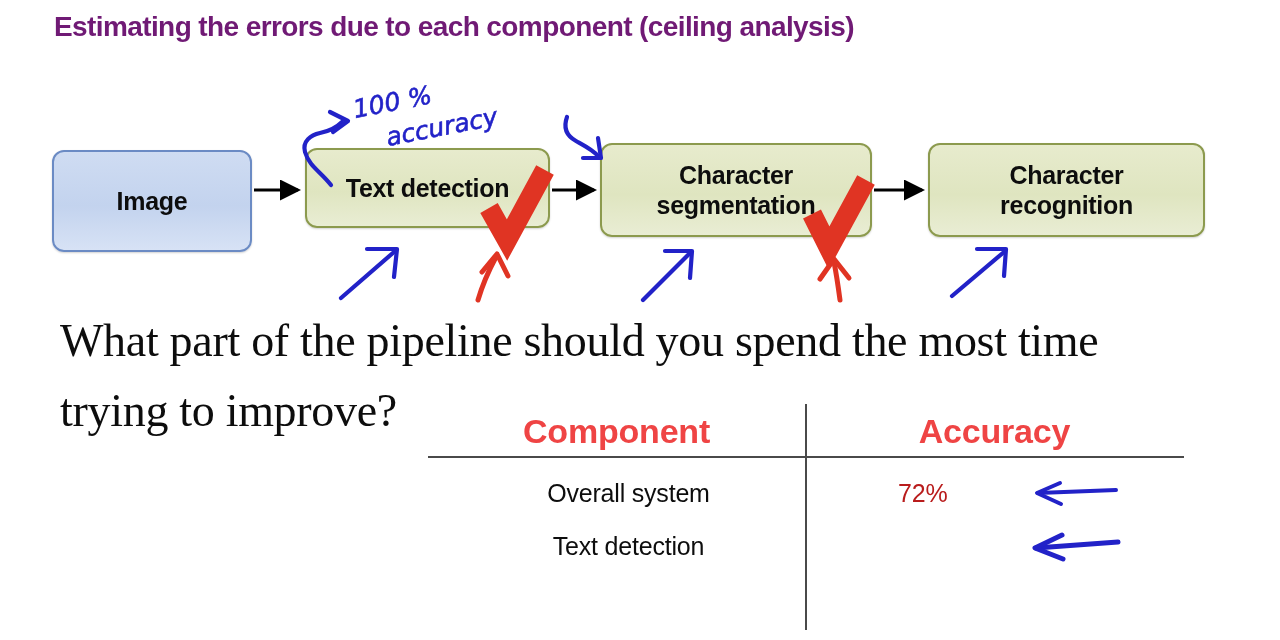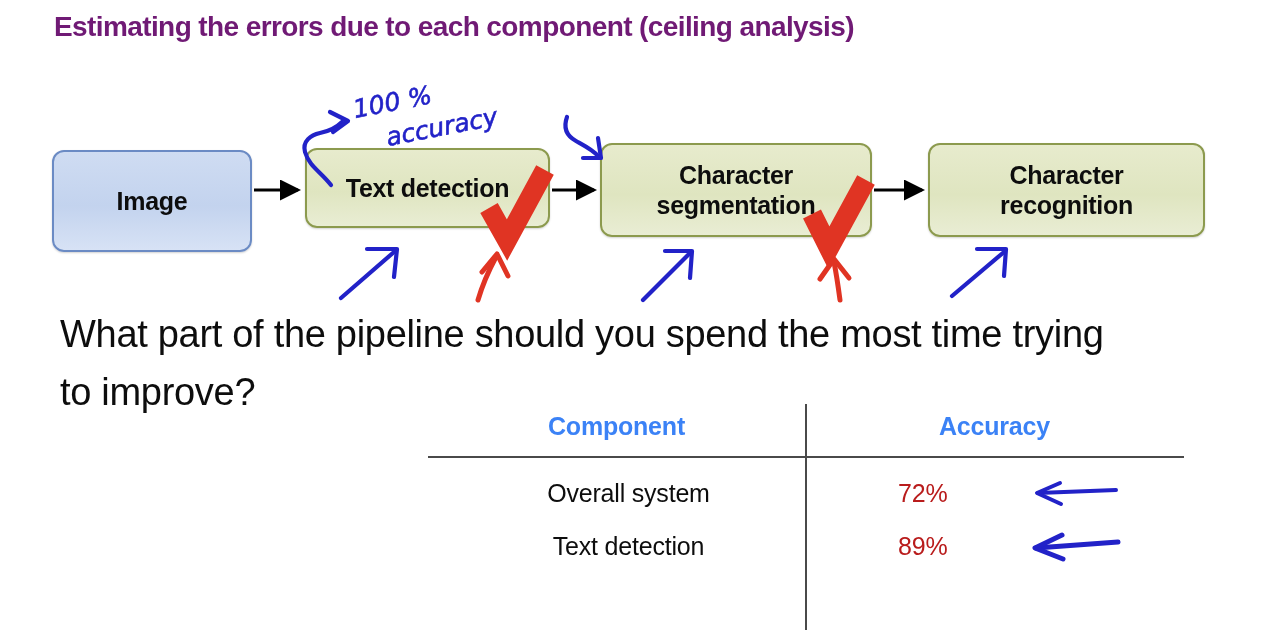--- a/index.html
+++ b/index.html
@@ -67,24 +67,25 @@
     height: 640px;
     pointer-events: none;
   }
 
   
   #question {
     position: absolute;
     left: 60px;
     top: 306px;
     width: 1080px;
-    font-size: 38px;
+    font-size: 46px;
     line-height: 1.52;
     letter-spacing: -0.3px;
     color: #0d0d0d;
+    font-family: Liberation Serif, serif;
   }
 
   
   #acc-table {
     position: absolute;
     left: 428px;
     top: 412px;
     width: 756px;
     height: 218px;
   }
@@ -98,24 +99,24 @@
     width: 377px;
     text-align: center;
   }
   .col-accuracy {
     position: absolute;
     left: 377px;
     width: 379px;
     text-align: center;
   }
   .th-text {
-    font-size: 25px;
+    font-size: 34px;
     font-weight: bold;
     letter-spacing: -0.2px;
-    color: #3b82f6;
+    color: #ef4444;
   }
   #rule-h {
     position: absolute;
     left: 0;
     top: 44px;
     width: 756px;
     height: 0;
     border-top: 2px solid #4a4a4a;
   }
   #rule-v {
@@ -260,21 +261,20 @@
     <svg class="cell-arrow" viewBox="0 0 110 32">
       <g fill="none" stroke="#2222c8" stroke-width="4" stroke-linecap="round" stroke-linejoin="round">
         <path d="M8,15 L86,12"></path>
         <path d="M30,5 L7,15 L31,26"></path>
       </g>
     </svg>
   </div>
 
   <div class="trow" id="row-1">
     <div class="cell-name">Text detection</div>
-    <div class="cell-val">89%</div>
     <svg class="cell-arrow" viewBox="0 0 110 32">
       <g fill="none" stroke="#2222c8" stroke-width="5" stroke-linecap="round" stroke-linejoin="round">
         <path d="M6,17 L88,11"></path>
         <path d="M32,4 L5,17 L33,28"></path>
       </g>
     </svg>
   </div>
 
 
 </div>

